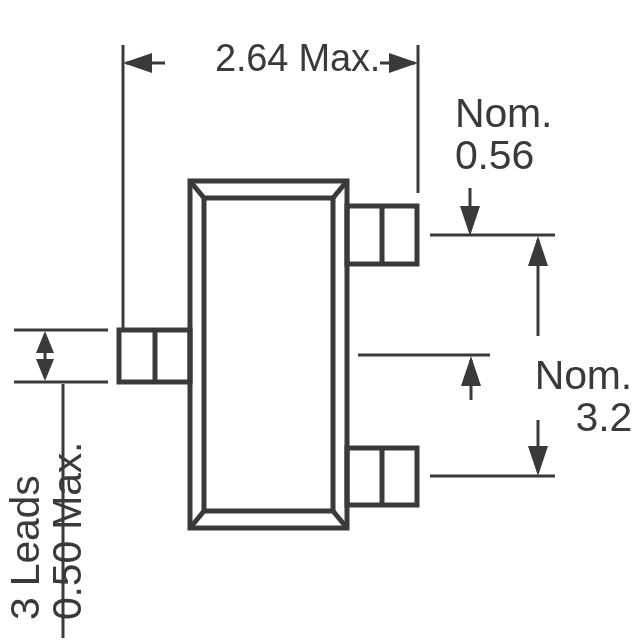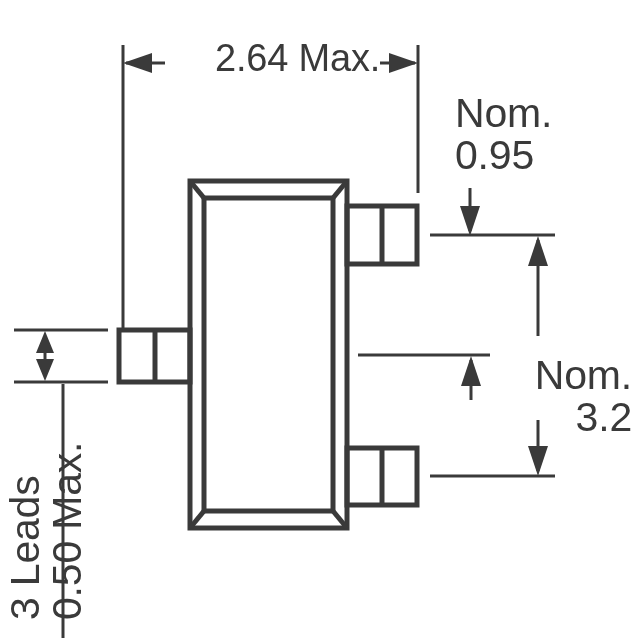--- a/index.html
+++ b/index.html
@@ -164,21 +164,21 @@
       <line class="ln thin" x1="45" y1="336" x2="45" y2="376"></line>
       <polygon class="arw" points="45,331 36,353 54,353"></polygon>
       <polygon class="arw" points="45,381 36,359 54,359"></polygon>
 
       <line class="ln ext" x1="63" y1="384" x2="63" y2="638"></line>
     </g>
   </svg>
 
   <div class="dim-text" id="label-width">2.64 Max.</div>
 
-  <div class="dim-text" id="label-nom-095"><span class="ln1">Nom.</span><span class="ln2">0.95</span></div>
+  <div class="dim-text" id="label-nom-095"><span class="ln1">Nom.</span><span class="ln2">0.56</span></div>
 
   <div class="dim-text" id="label-nom-19"><span class="ln1">Nom.</span><span class="ln2">3.2</span></div>
 
   <div class="rot-text" id="label-3-leads">3 Leads</div>
 
   <div class="rot-text" id="label-050-max">0.50 Max.</div>
 
 </div>
 
 </body></html>

